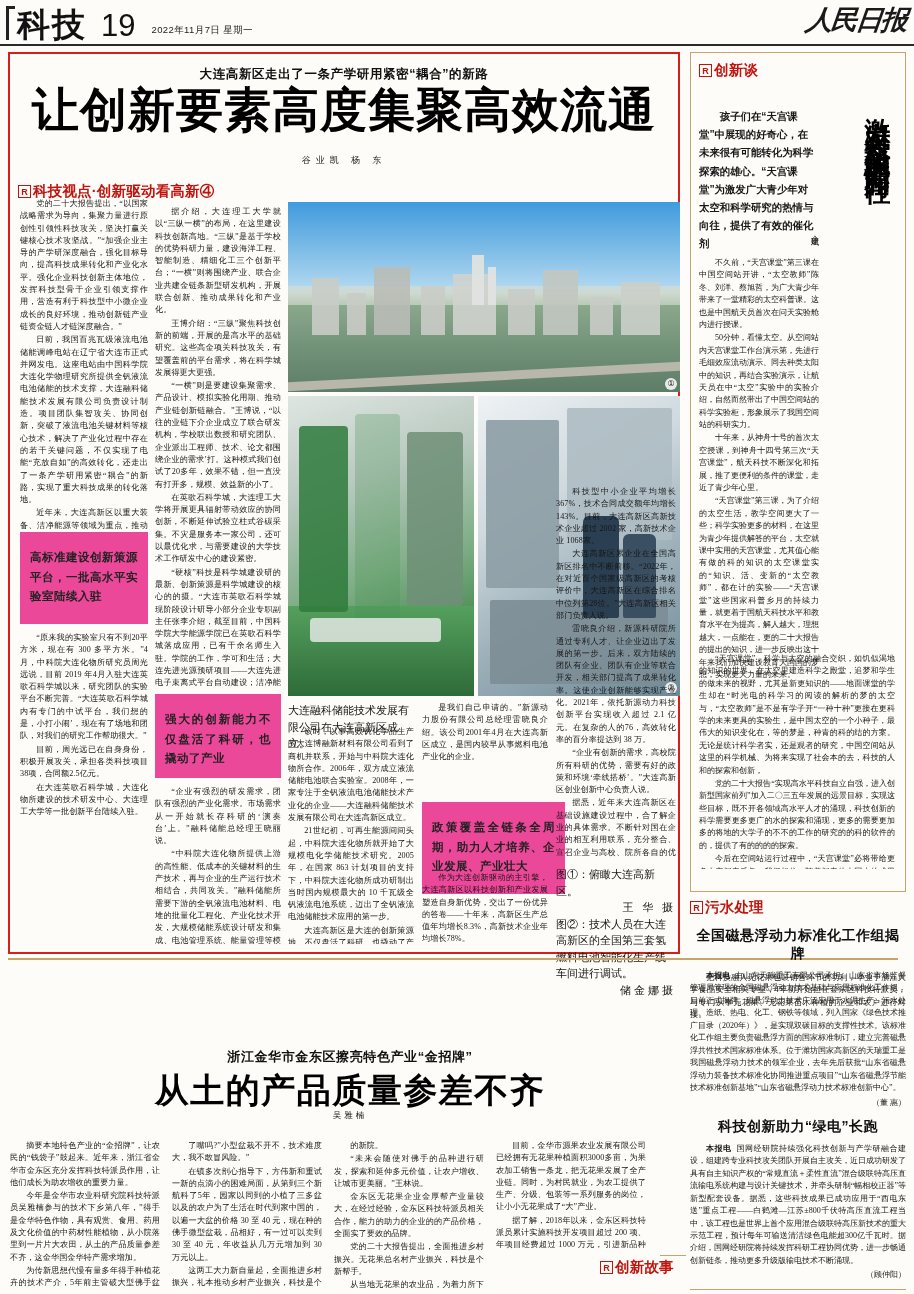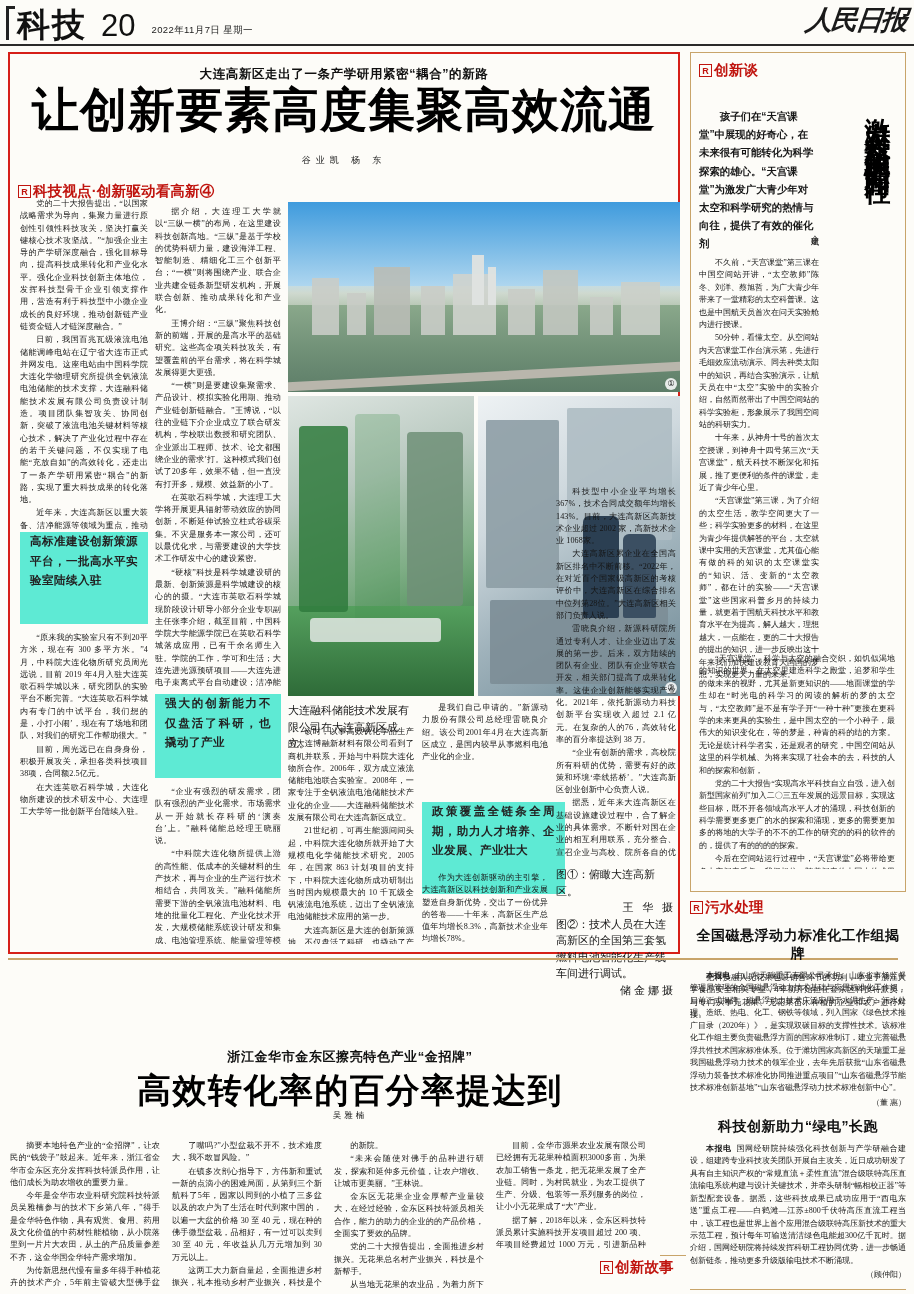--- a/index.html
+++ b/index.html
@@ -147,24 +147,24 @@
   .txtcol {
     position: absolute;
     font-size: 8.1px; line-height: 1.52; text-align: justify;
     color: #161616; letter-spacing: .1px;
     font-family: "Liberation Serif", "DejaVu Serif", serif;
   }
   .txtcol p { text-indent: 2em; margin-bottom: 1px; }
 
   
   .pull {
-    position: absolute; background: #5eead4;
+    position: absolute; background: #ec4899;
     font-family: "Liberation Sans", sans-serif;
     font-size: 11.5px; font-weight: 700; line-height: 1.7;
-    color: #222; padding: 0 10px 12px 10px; letter-spacing: .5px;
+    color: #222; padding: 16px 10px 12px 10px; letter-spacing: .5px;
   }
   .pull .firstline { text-indent: 2em; }
 
   
   .capblk {
     position: absolute; font-size: 11px; line-height: 1.5; color: #161616;
     font-family: "Liberation Serif", serif;
   }
   .capblk .sig { text-align: right; letter-spacing: 3px; }
 
@@ -236,21 +236,21 @@
 </style>
 </head>
 <body>
 
 <div class="page">
 
   <div class="masthead">
     <div class="mh-left">
       <span class="mh-bracket"></span>
       <span class="mh-section">科技</span>
-      <span class="mh-page">20</span>
+      <span class="mh-page">19</span>
       <span class="mh-date">2022年11月7日  星期一</span>
     </div>
     <div class="mh-logo">人民日报</div>
   </div>
 
   <div class="redbox">
 
     <div class="shoulder">大连高新区走出了一条产学研用紧密“耦合”的新路</div>
     <div class="headline">让创新要素高度集聚高效流通</div>
     <div class="byline-main">谷业凯  杨  东</div>
@@ -412,21 +412,21 @@
     <div class="brief-body">
       <p><b>本报电</b>&nbsp;&nbsp;<span>国网经研院持续强化科技创新与产学研融合建设，组建跨专业科技攻关团队开展自主攻关，近日成功研发了具有自主知识产权的“常规直流＋柔性直流”混合级联特高压直流输电系统构建与设计关键技术，并牵头研制“幅相校正器”等新型配套设备。据悉，这些科技成果已成功应用于“西电东送”重点工程——白鹤滩—江苏±800千伏特高压直流工程当中，该工程也是世界上首个应用混合级联特高压新技术的重大示范工程，预计每年可输送清洁绿色电能超300亿千瓦时。据介绍，国网经研院将持续发挥科研工程协同优势，进一步畅通创新链条，推动更多升级版输电技术不断涌现。</span></p>
     </div>
     <div class="brief-sig">（顾仲阳）</div>
 
     <div class="brief-rule"></div>
 
   </div>
 
   <div class="bshoulder">浙江金华市金东区擦亮特色产业“金招牌”</div>
-  <div class="bheadline">高效转化率的百分率提达到</div>
+  <div class="bheadline">从土的产品质量参差不齐</div>
   <div class="bbyline">吴雅楠</div>
 
   <div class="txtcol" style="left:10px; top:1140px; width:150px; height:148px; overflow:hidden;">
     <p>摘要本地特色产业的“金招牌”，让农民的“钱袋子”鼓起来。近年来，浙江省金华市金东区充分发挥科技特派员作用，让他们成长为助农增收的重要力量。</p>
     <p>今年是金华市农业科研究院科技特派员吴雅楠参与的技术下乡第八年，”得手是金华特色作物，具有观赏、食用、药用及文化价值的中药材性能植物，从小院落里到一片片大农田，从土的产品质量参差不齐，这金华国金华特产需求增加。</p>
     <p>为传新思想代慢有量多年得手种植花卉的技术产介，5年前主管破大型佛手盆景的价格，有关他们拉佛手的知识。</p>
   </div>
 
   <div class="txtcol" style="left:172px; top:1140px; width:150px; height:148px; overflow:hidden;">
     <p>了嘴吗?”小型盆栽不开不，技术难度大，我不敢冒风险。”</p>

